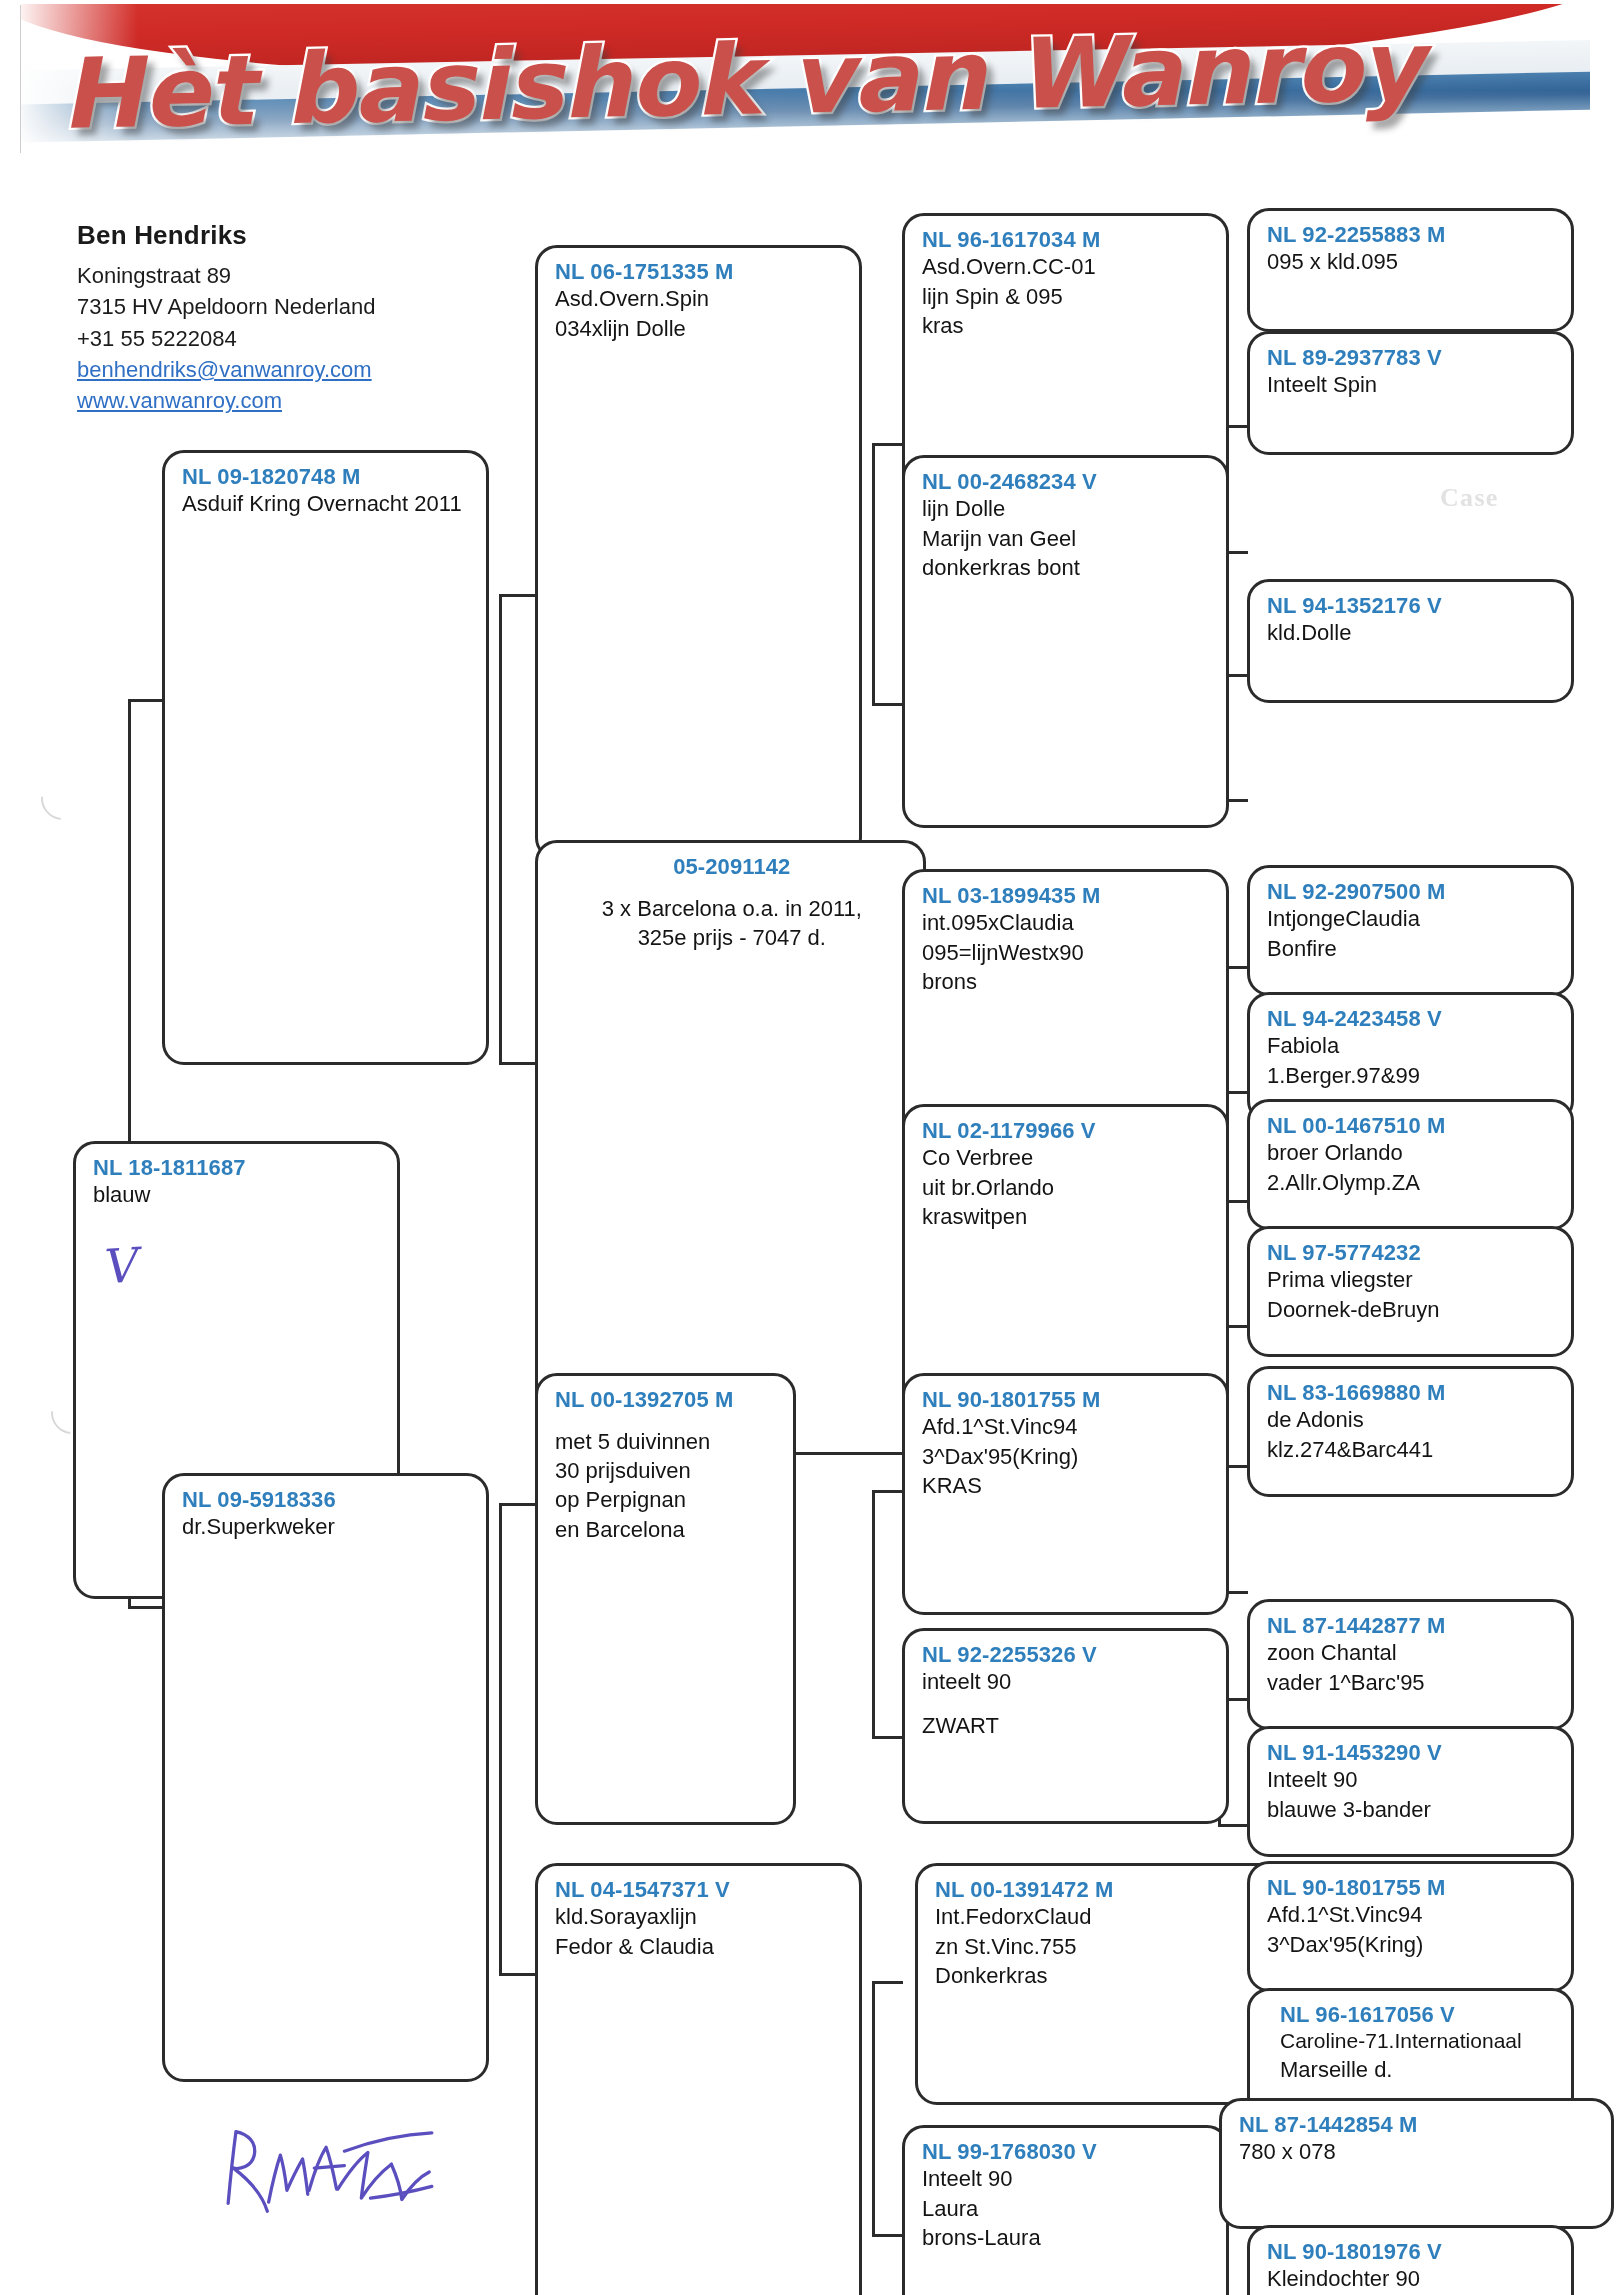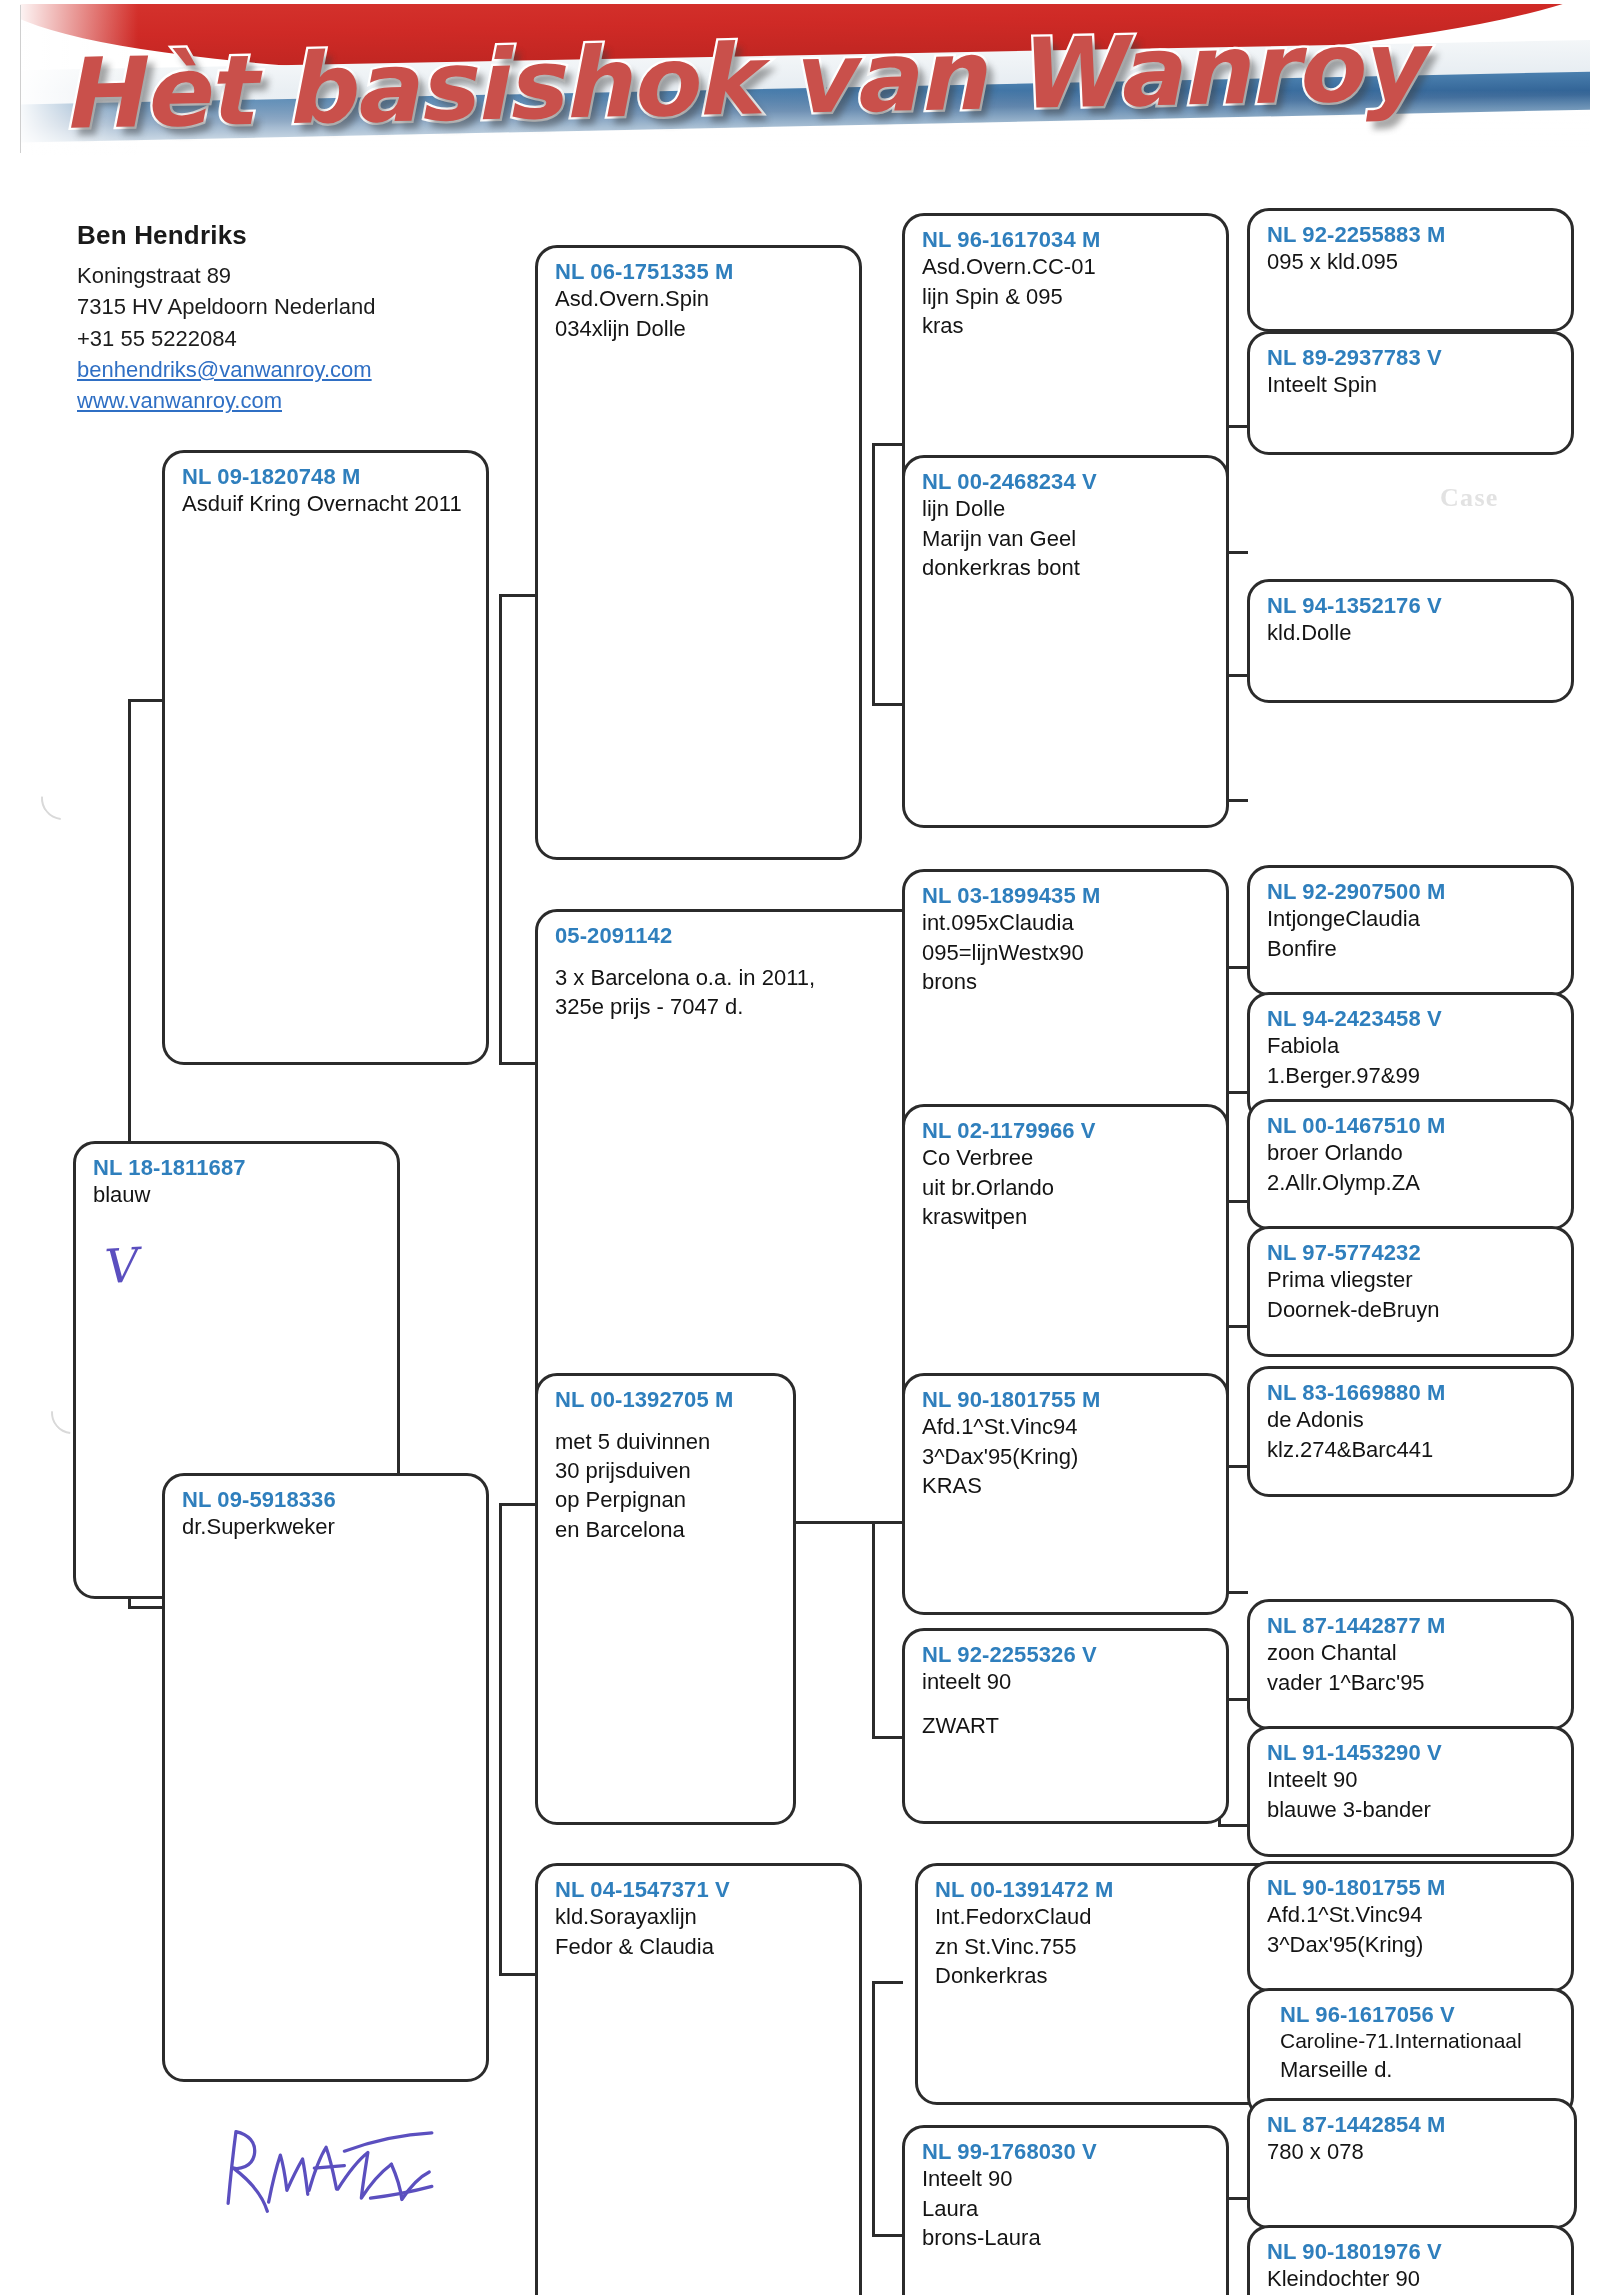--- a/index.html
+++ b/index.html
@@ -212,21 +212,21 @@
     <div class="id">NL 09-5918336</div>
     <div class="ln">dr.Superkweker</div>
   </div>
 
   <div class="box" style="left:535px;top:51px;width:327px;height:615px;margin-top:32px;">
     <div class="id">NL 06-1751335 M</div>
     <div class="ln">Asd.Overn.Spin</div>
     <div class="ln">034xlijn Dolle</div>
   </div>
 
-  <div class="box" style="left:535px;top:747px;width:391px;height:615px;">
+  <div class="box" style="left:535px;top:678px;width:391px;height:615px;text-align:center;">
     <div class="id">05-2091142</div>
     <div class="gap"></div>
     <div class="ln">3 x Barcelona o.a. in 2011,</div>
     <div class="ln">325e prijs - 7047 d.</div>
   </div>
 
   <div class="box" style="left:535px;top:1211px;width:261px;height:452px;">
     <div class="id">NL 00-1392705 M</div>
     <div class="gap"></div>
     <div class="ln">met 5 duivinnen</div>
@@ -353,21 +353,21 @@
     <div class="id">NL 90-1801755 M</div>
     <div class="ln">Afd.1^St.Vinc94</div>
     <div class="ln">3^Dax'95(Kring)</div>
   </div>
   <div class="box" style="left:1247px;top:1826px;width:327px;height:131px;padding-left:30px;">
     <div class="id">NL 96-1617056 V</div>
     <div class="ln" style="font-size:21px;">Caroline-71.Internationaal</div>
     <div class="ln">Marseille d.</div>
   </div>
 
-  <div class="box" style="left:1247px;top:1936px;width:330px;height:131px;">
+  <div class="box" style="left:1219px;top:1936px;width:395px;height:131px;">
     <div class="id">NL 87-1442854 M</div>
     <div class="ln">780 x 078</div>
   </div>
   <div class="box" style="left:1247px;top:2063px;width:327px;height:131px;">
     <div class="id">NL 90-1801976 V</div>
     <div class="ln">Kleindochter 90</div>
     <div class="ln">Soraya</div>
   </div>
 
   <svg id="signature" class="hand" viewBox="0 0 420 170" xmlns="http://www.w3.org/2000/svg">

